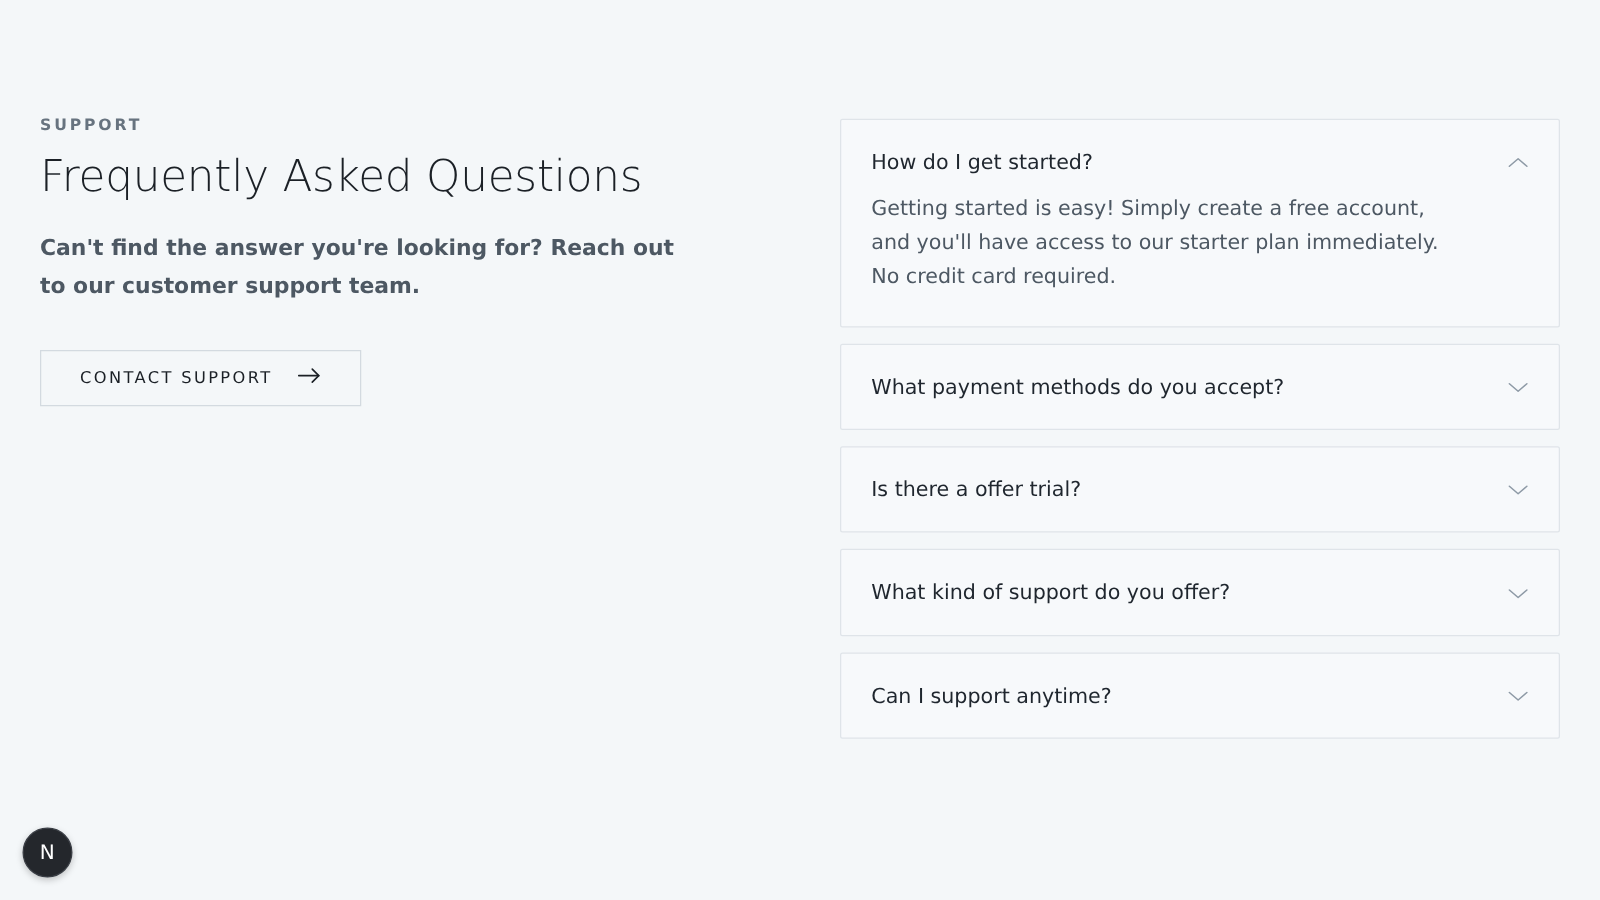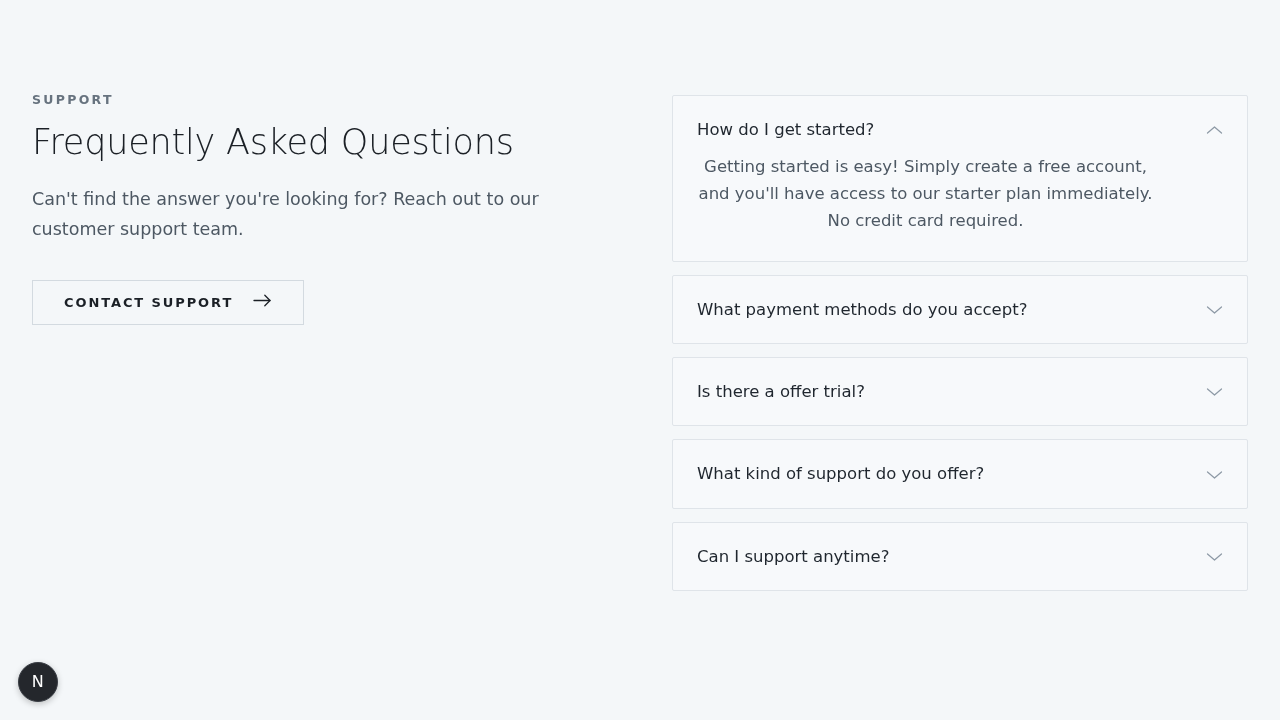--- a/index.html
+++ b/index.html
@@ -45,21 +45,21 @@
     font-weight: 300;
     line-height: 1.12;
     letter-spacing: -0.2px;
     color: #1b2026;
     white-space: nowrap;
   }
 
   .intro-sub {
     margin-top: 23px;
     font-size: 17.5px;
-    font-weight: 400;
+    font-weight: 700;
     line-height: 1.68;
     color: #4d5863;
     max-width: 520px;
   }
 
   .contact-btn {
     margin-top: 36px;
     display: inline-flex;
     align-items: center;
     gap: 20px;
@@ -67,42 +67,41 @@
     padding: 0 31px;
     background: transparent;
     border: 1px solid #d3dae0;
     border-radius: 0;
     cursor: pointer;
     font-family: inherit;
   }
 
   .contact-btn-label {
     font-size: 13px;
-    font-weight: 700;
+    font-weight: 400;
     letter-spacing: 1.9px;
     color: #1b2026;
     text-transform: uppercase;
     white-space: nowrap;
   }
 
   .arrow-icon {
     display: block;
     color: #1b2026;
   }
 
   
   .faq-list {
     position: absolute;
     left: 672px;
     top: 95px;
     width: 576px;
     display: flex;
     flex-direction: column;
     gap: 13px;
-    text-align: center;
   }
 
   .faq-item {
     background: #f7f9fb;
     border: 1px solid #dfe4e9;
     border-radius: 2px;
     cursor: pointer;
   }
 
   .faq-header {

